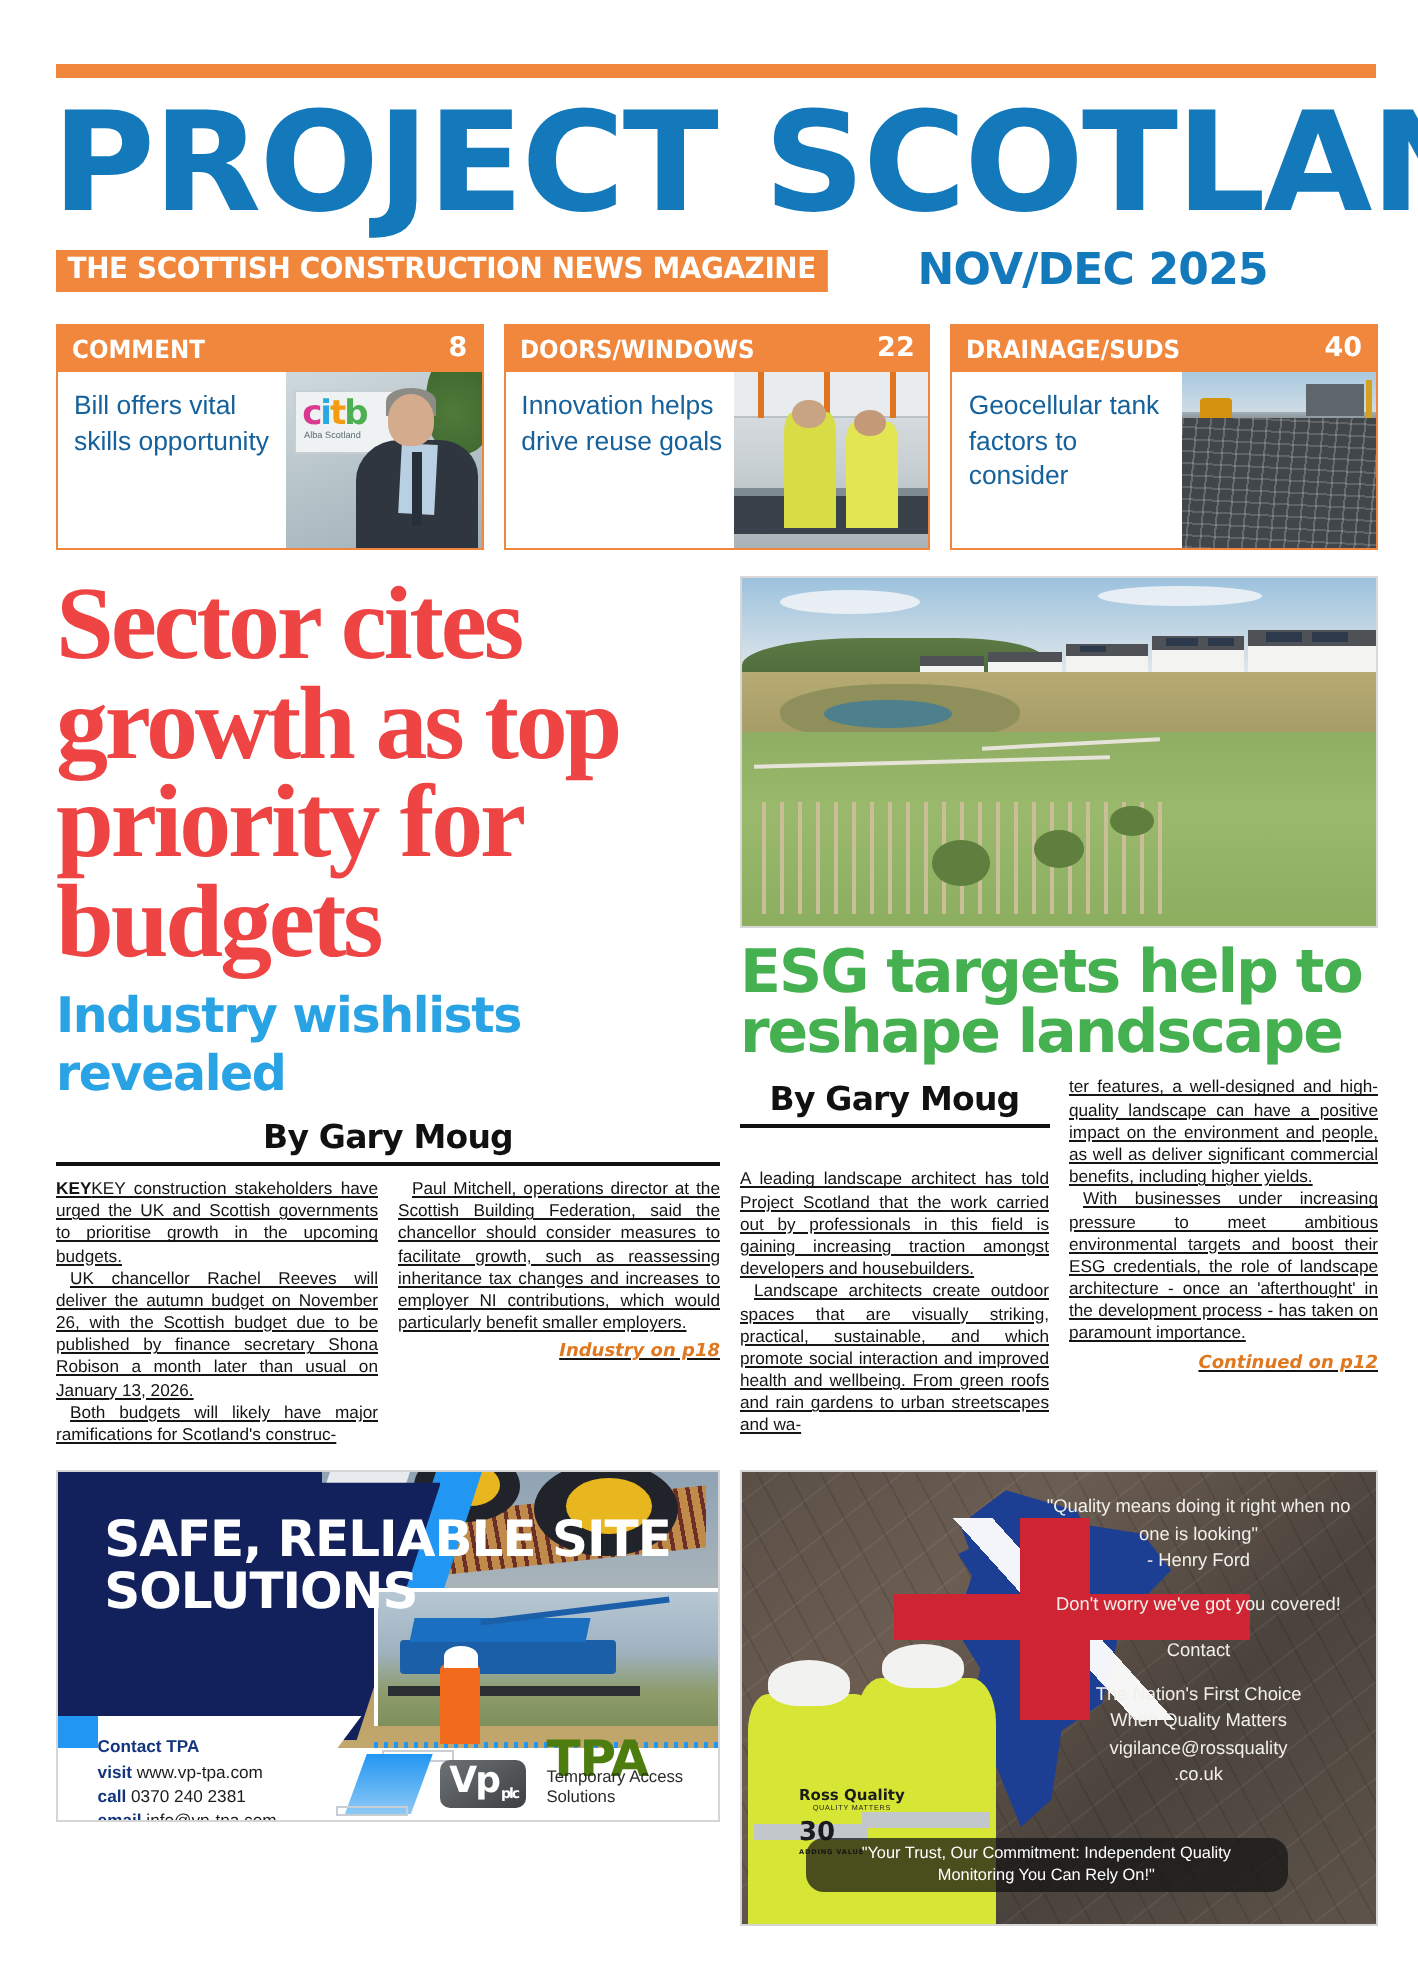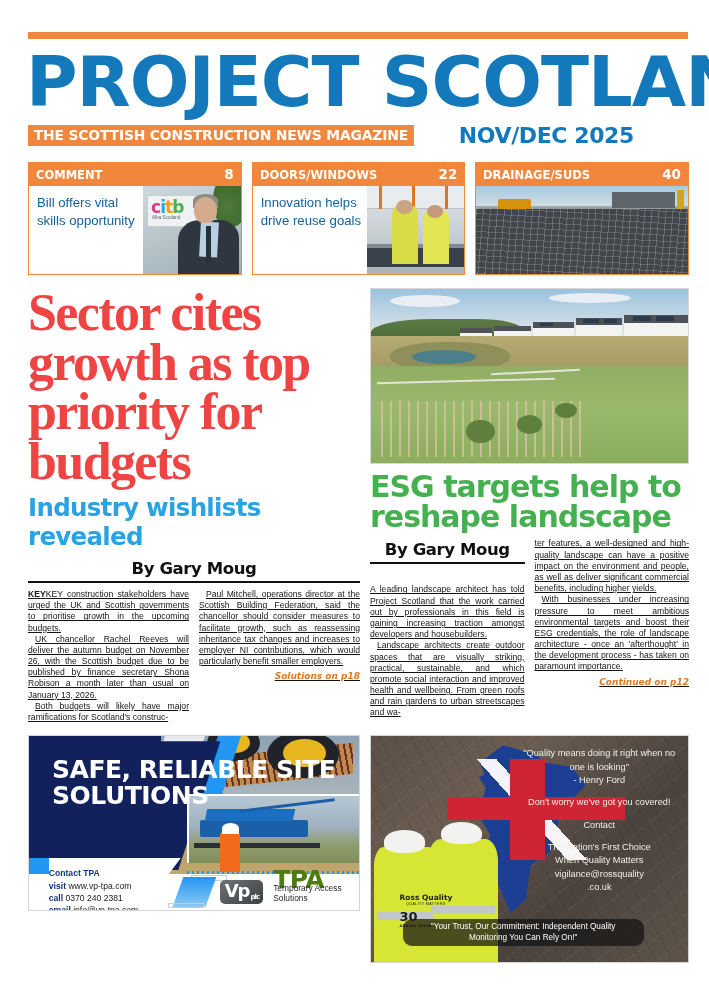--- a/index.html
+++ b/index.html
@@ -271,20 +271,21 @@
         </div>
       </div>
     </div>
 
     <div class="teaser">
       <div class="teaser-head">
         <span class="label">DRAINAGE/SUDS</span>
         <span class="pg">40</span>
       </div>
       <div class="teaser-body">
+        <div class="teaser-text">Geocellular tank factors to consider</div>
         <div class="teaser-photo">
           <div class="ph geo-bg"></div>
           <div class="geo-sky"></div>
           <div class="geo-bldg"></div>
           <div class="geo-crane"></div>
           <div class="geo-dig"></div>
           <div class="geo-grid"></div>
         </div>
       </div>
     </div>
@@ -298,21 +299,21 @@
       <div class="subhead">Industry wishlists revealed</div>
       <div class="byline">By Gary Moug</div>
       <div class="cols2">
         <div class="col bodytext">
           <p class="first"><b>KEY</b><span>KEY construction stakeholders have urged the UK and Scottish governments to prioritise growth in the upcoming budgets.</span></p>
           <p>UK chancellor Rachel Reeves will deliver the autumn budget on November 26, with the Scottish budget due to be published by finance secretary Shona Robison a month later than usual on January 13, 2026.</p>
           <p>Both budgets will likely have major ramifications for Scotland's construc-</p>
         </div>
         <div class="col bodytext">
           <p>Paul Mitchell, operations director at the Scottish Building Federation, said the chancellor should consider measures to facilitate growth, such as reassessing inheritance tax changes and increases to employer NI contributions, which would particularly benefit smaller employers.</p>
-          <div class="contd">Solutions on p18</div>
+          <div class="contd">Industry on p18</div>
         </div>
       </div>
     </div>
 
     <div class="col-right">
       <div class="hero">
         <div class="hero-sky"></div>
         <div class="hero-cloud" style="left:6%;top:3%;width:22%;height:7%"></div>
         <div class="hero-cloud" style="left:56%;top:2%;width:26%;height:6%"></div>
         <div class="hero-trees"></div>

